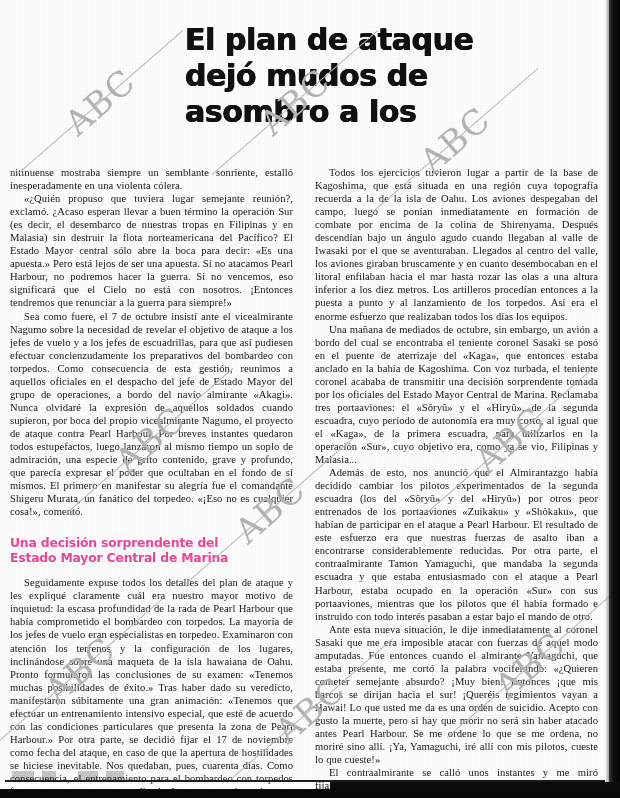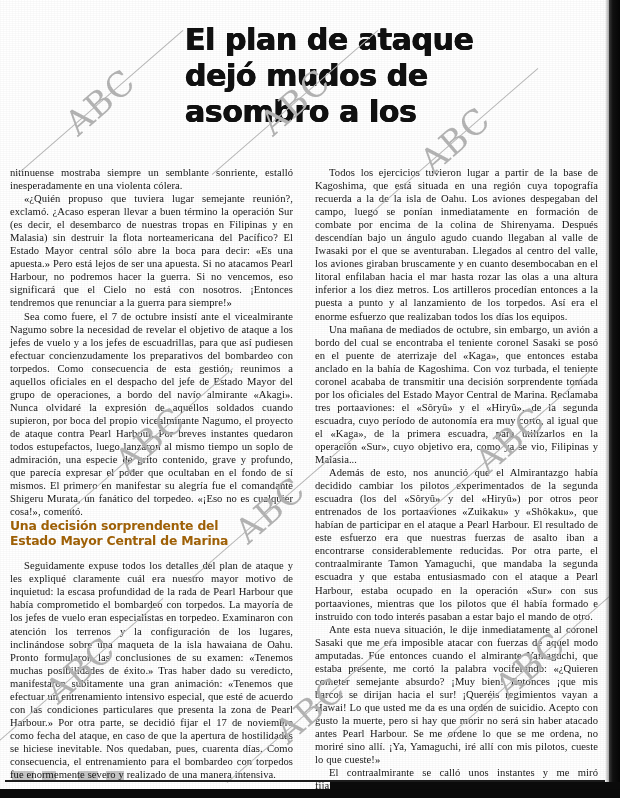--- a/index.html
+++ b/index.html
@@ -156,27 +156,27 @@
     text-align: justify;
     color: #171717;
     text-indent: 14px;
     letter-spacing: 0.05px;
     word-spacing: 0.2px;
   }
   .col p.noindent {
     text-indent: 0;
   }
   .subhead {
-    margin: 0 0 11px 0;
+    margin: 17px 0 11px 0;
     font-family: "DejaVu Sans", sans-serif;
     font-weight: bold;
     font-size: 12.4px;
     line-height: 15px;
     letter-spacing: -0.2px;
-    color: #a16207;
+    color: #ec4899;
   }
   .subhead .sh-line {
     display: block;
     white-space: nowrap;
   }
 
   
   .grain {
     position: absolute;
     inset: 0;

